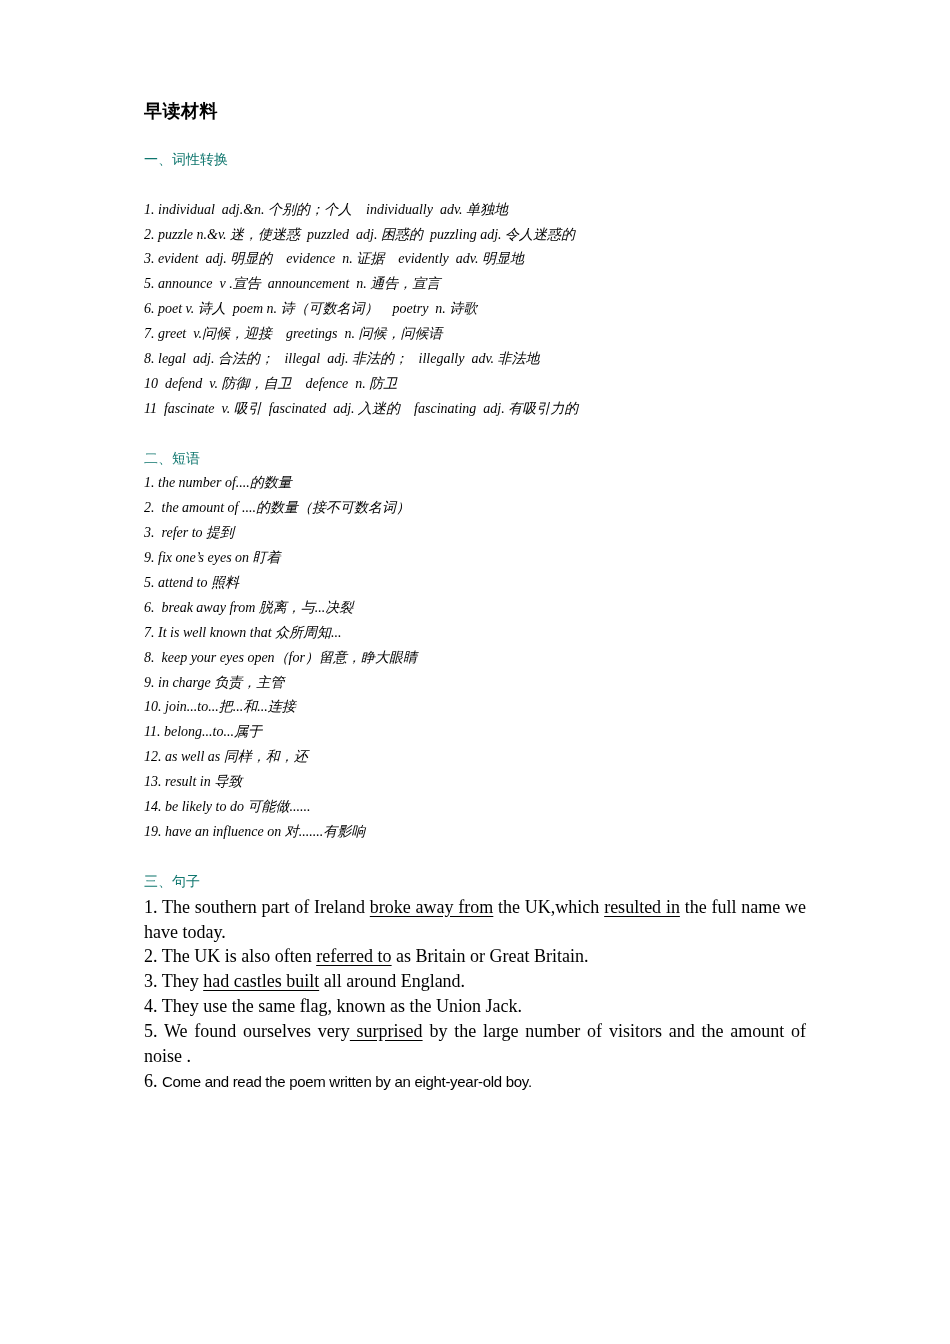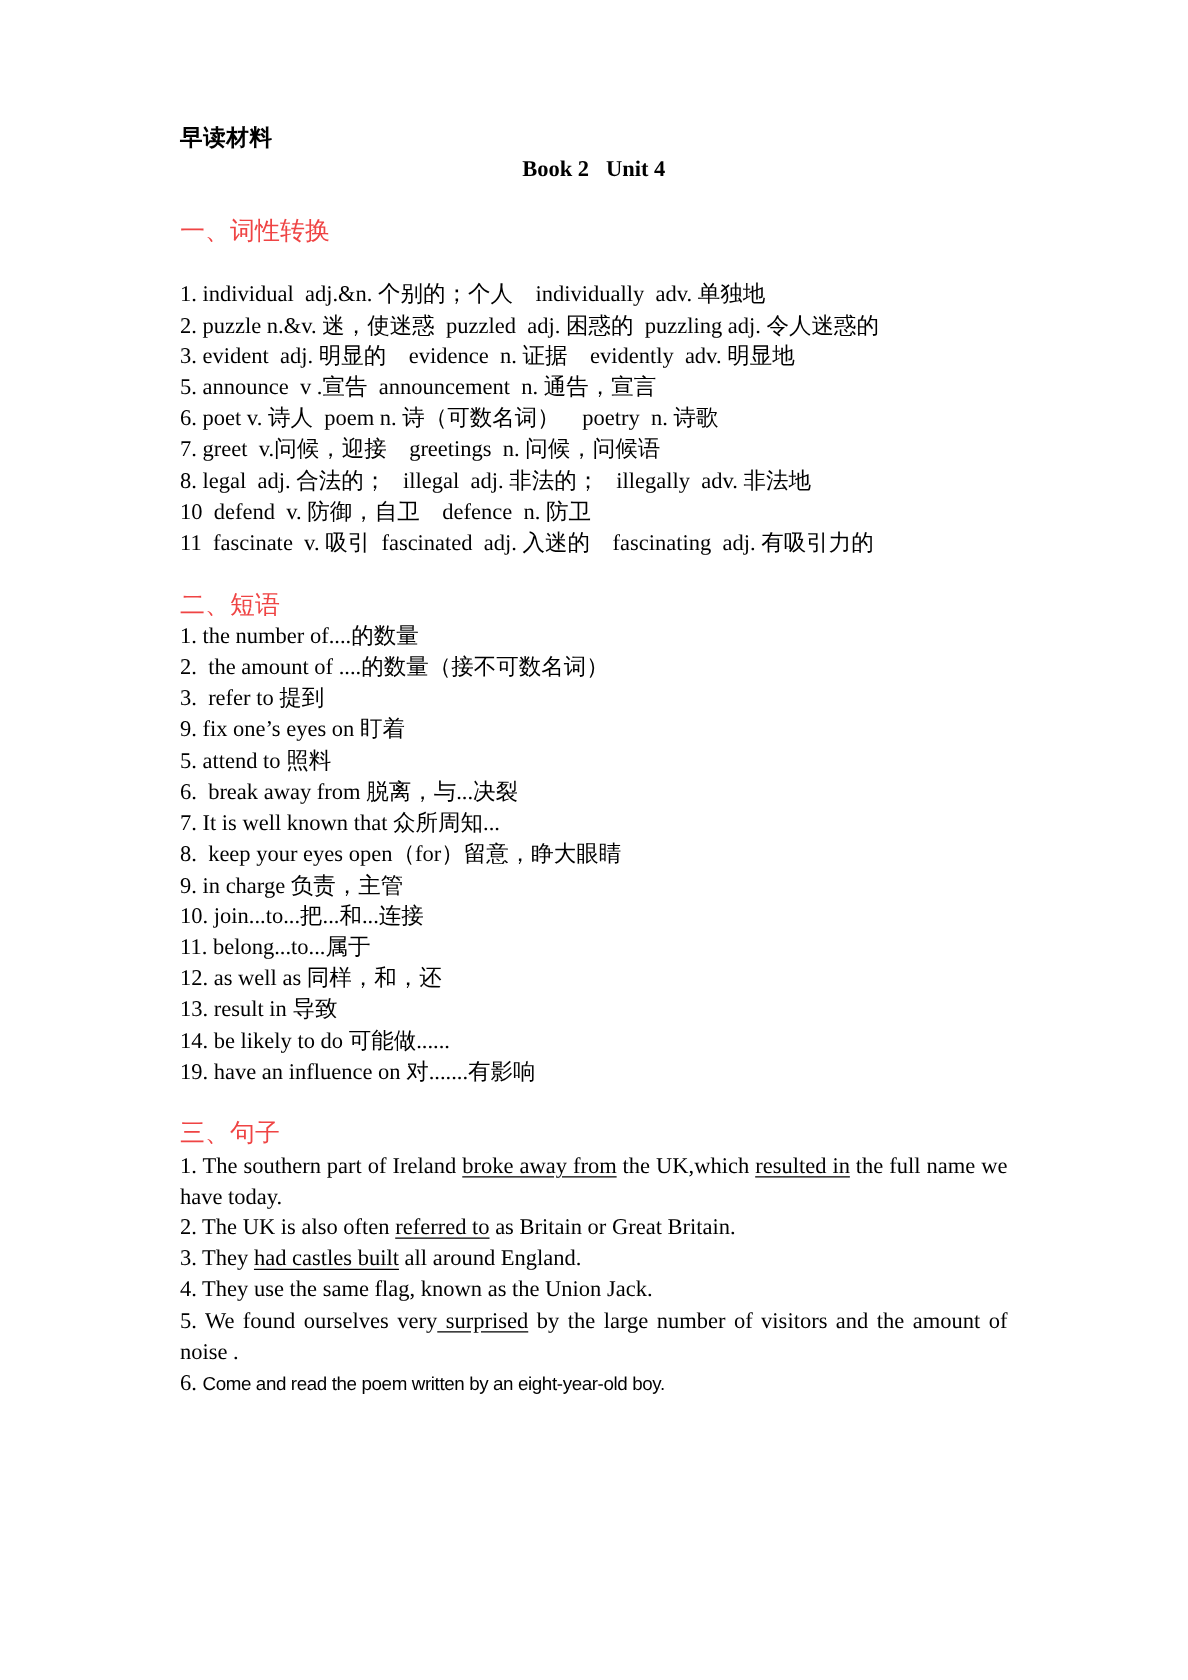--- a/index.html
+++ b/index.html
@@ -32,33 +32,34 @@
     }
     .subtitle {
       text-align: center;
       font-weight: bold;
       font-size: 18px;
       line-height: 25px;
       height: 25px;
       white-space: pre;
     }
     .line {
-      font-size: 18px;
+      font-size: 14px;
       line-height: 24.9px;
       height: 24.9px;
       white-space: pre;
+      font-style: italic;
     }
     .blank {
       height: 24.9px;
     }
     .heading {
-      font-size: 20px;
+      font-size: 14px;
       line-height: 24.9px;
       height: 24.9px;
-      color: #ef4444;
+      color: #0f766e;
     }
     .para {
       font-size: 18px;
       line-height: 24.9px;
       text-align: justify;
     }
     .u {
       text-decoration: underline;
       text-underline-offset: 3px;
     }
@@ -70,21 +71,20 @@
     .num6 {
       font-family: "Liberation Serif", serif;
       font-size: 18px;
     }
   </style>
 </head>
 <body>
 
 <div class="page">
   <div class="title">早读材料</div>
-  <div class="subtitle">Book 2   Unit 4</div>
   <div class="blank"></div>
 
   <div class="heading">一、词性转换</div>
   <div class="blank"></div>
   <div>
     <div class="line">1. individual  adj.&amp;n. 个别的；个人    individually  adv. 单独地</div>
     <div class="line">2. puzzle n.&amp;v. 迷，使迷惑  puzzled  adj. 困惑的  puzzling adj. 令人迷惑的</div>
     <div class="line">3. evident  adj. 明显的    evidence  n. 证据    evidently  adv. 明显地</div>
     <div class="line">5. announce  v .宣告  announcement  n. 通告，宣言</div>
     <div class="line">6. poet v. 诗人  poem n. 诗（可数名词）    poetry  n. 诗歌</div>

